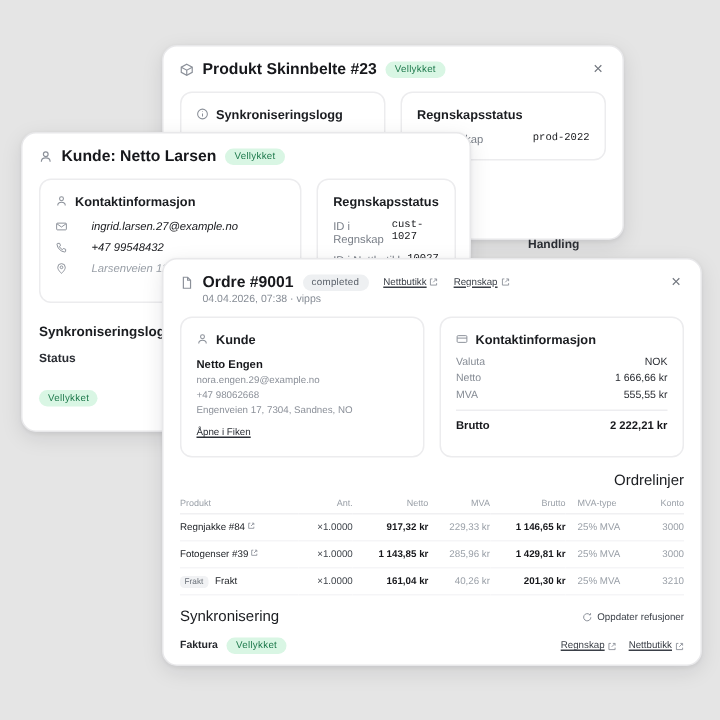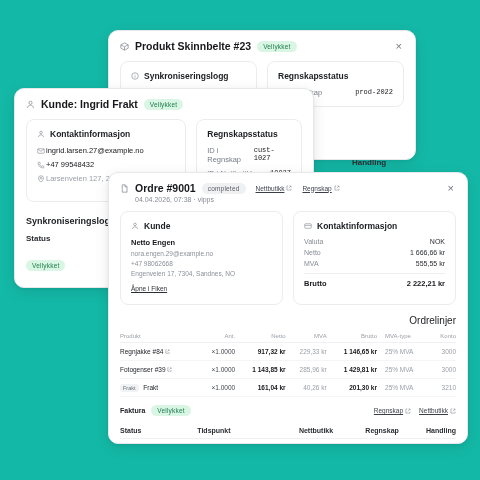--- a/index.html
+++ b/index.html
@@ -2,21 +2,21 @@
 <html><head>
 <meta charset="utf-8">
 <style>
   * { box-sizing: border-box; margin: 0; padding: 0; }
   html, body {
     width: 480px; height: 480px;
     background: #ffffff;
     font-family: "Liberation Sans", sans-serif;
     overflow: hidden;
   }
-  #stage { position: relative; width: 480px; height: 480px; background:#14b8a6; }
+  #stage { position: relative; width: 480px; height: 480px; background:#e5e5e5; }
 
   .card {
     position: absolute;
     background: #ffffff;
     border: 1px solid #e8e8ea;
     border-radius: 10px;
     box-shadow: 0 4px 14px rgba(16,18,27,0.10), 0 1px 3px rgba(16,18,27,0.06);
     overflow: hidden;
   }
 
@@ -45,22 +45,22 @@
   
   .panel {
     border: 1px solid #ececee; border-radius: 8px; padding: 9px 10px;
     background: #fff;
   }
   .panel-title {
     display:flex; align-items:center; gap:5px;
     font-size: 8.5px; font-weight: bold; color:#1b1d21; margin-bottom: 7px;
   }
   .kv-row {
-    display:flex; gap:1px;
-    font-size: 7.5px; color:#5d636c; margin-top: 5px; white-space: nowrap;
+    display:flex; gap:16px;
+    font-size: 7.5px; color:#5d636c; margin-top: 5px; white-space: nowrap; font-style: italic;
   }
   .kv-row .val { color:#17181c; }
   .kv-grid { font-size:7.5px; }
   .kv-grid .r { display:flex; justify-content:space-between; margin-top:5px; }
   .kv-grid .k { color:#787e87; }
   .kv-grid .v { color:#17181c; font-family:"Liberation Mono", monospace; font-size:7px; }
 
   
   #card-produkt { left: 108px; top: 30px; width: 308px; height: 130px; }
   #card-produkt .body { display:flex; gap: 10px; padding: 0 11px 11px; }
@@ -173,21 +173,21 @@
   </div>
 
   <div class="card" id="card-kunde">
     <div class="card-head">
       <span class="icn">
         <svg width="9" height="9" viewBox="0 0 16 16" fill="none" stroke="currentColor" stroke-width="1.4">
           <circle cx="8" cy="5" r="2.8"></circle>
             <path d="M2.8 14c0-2.9 2.3-4.6 5.2-4.6s5.2 1.7 5.2 4.6"></path>
         </svg>
       </span>
-      <span class="card-title">Kunde: Ingrid Frakt</span>
+      <span class="card-title">Kunde: Netto Larsen</span>
       <span class="badge">Vellykket</span>
     </div>
     <div class="body">
       <div class="panel">
         <div class="panel-title">
           <span class="icn">
             <svg width="8" height="8" viewBox="0 0 16 16" fill="none" stroke="currentColor" stroke-width="1.4">
               <circle cx="8" cy="5" r="2.6"></circle>
                 <path d="M3 14c0-2.7 2.2-4.3 5-4.3s5 1.6 5 4.3"></path>
             </svg>
@@ -395,20 +395,33 @@
             <td>×1.0000</td>
             <td class="b">161,04 kr</td>
             <td class="mut">40,26 kr</td>
             <td class="b">201,30 kr</td>
             <td class="l mut" style="padding-left:8px">25% MVA</td>
             <td class="mut">3210</td>
           </tr>
         </tbody>
       </table>
 
+      <div class="sync-bar">
+        <span class="sec-title" style="margin:0">Synkronisering</span>
+        <span class="sp">
+          <span class="refresh">
+            <span class="icn">
+              <svg width="7" height="7" viewBox="0 0 16 16" fill="none" stroke="currentColor" stroke-width="1.5">
+                <path d="M13.5 8A5.5 5.5 0 1 1 11.8 4M13 1.8V4.3h-2.5"></path>
+              </svg>
+            </span>
+            <span>Oppdater refusjoner</span>
+          </span>
+        </span>
+      </div>
 
       <div class="row-faktura">
         <span class="fk">Faktura</span>
         <span class="badge">Vellykket</span>
         <span class="links">
           <span style="display:flex;align-items:center;gap:2px;">
             <span class="lnk">Regnskap</span>
             <span class="icn">
               <svg width="6" height="6" viewBox="0 0 16 16" fill="none" stroke="currentColor" stroke-width="1.6">
                   <path d="M6 2.5H2.5v11h11V10"></path>

